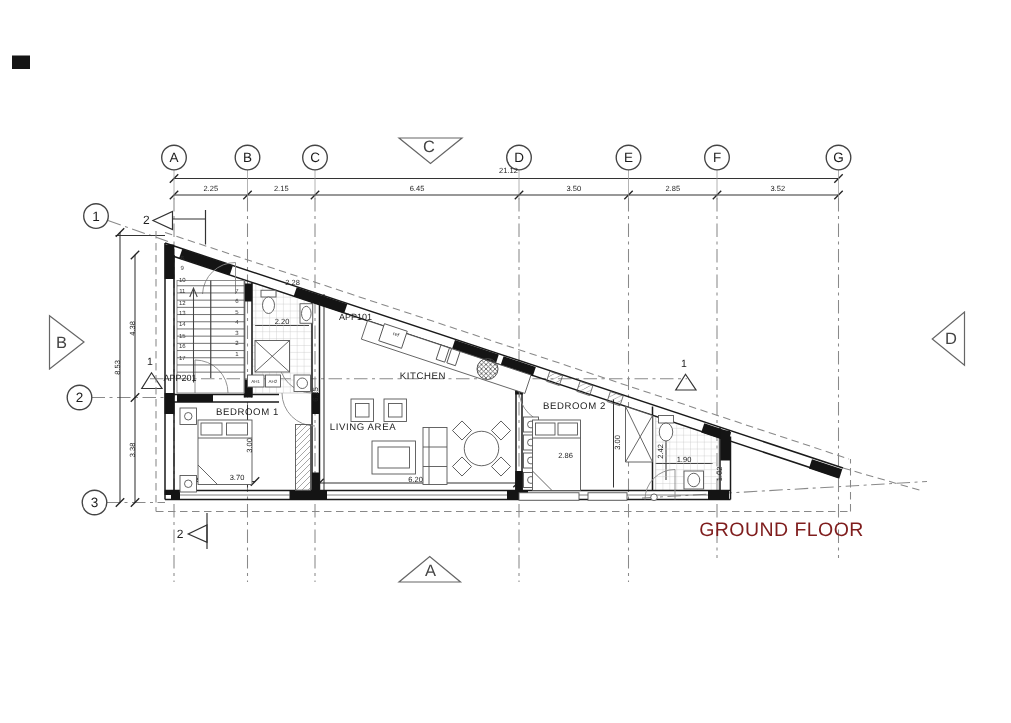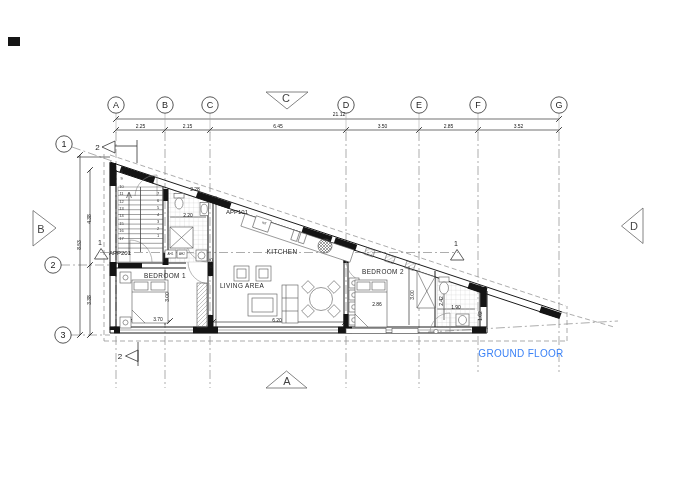--- a/index.html
+++ b/index.html
@@ -9,21 +9,21 @@
   .rot{transform:translate(-50%,-50%) rotate(-90deg);}
   .dim{font-size:5px;color:#222;}
   .room{font-size:6.4px;letter-spacing:.4px;color:#1c1c1c;}
   .app{font-size:6px;color:#1c1c1c;}
   .bub{font-size:9px;}
   .mark{font-size:11px;color:#444;}
   .sec{font-size:8px;color:#222;}
   .sec1{font-size:7px;color:#222;}
   .tiny{font-size:3.6px;color:#333;}
   .tag{font-size:3px;color:#333;}
-  .floor{font-size:10px;color:#3b82f6;letter-spacing:.3px;}
+  .floor{font-size:13px;color:#7f1d1d;letter-spacing:.3px;}
   .stair-nums{position:absolute;font-size:4px;color:#333;white-space:pre-line;text-align:center;}
   .print-mark{position:absolute;left:8px;top:37px;width:12px;height:9px;background:#151515;}
   svg{position:absolute;left:0;top:0;}
 </style>
 </head>
 <body>
 
 <div class="canvas">
 
   <div class="print-mark"></div>

